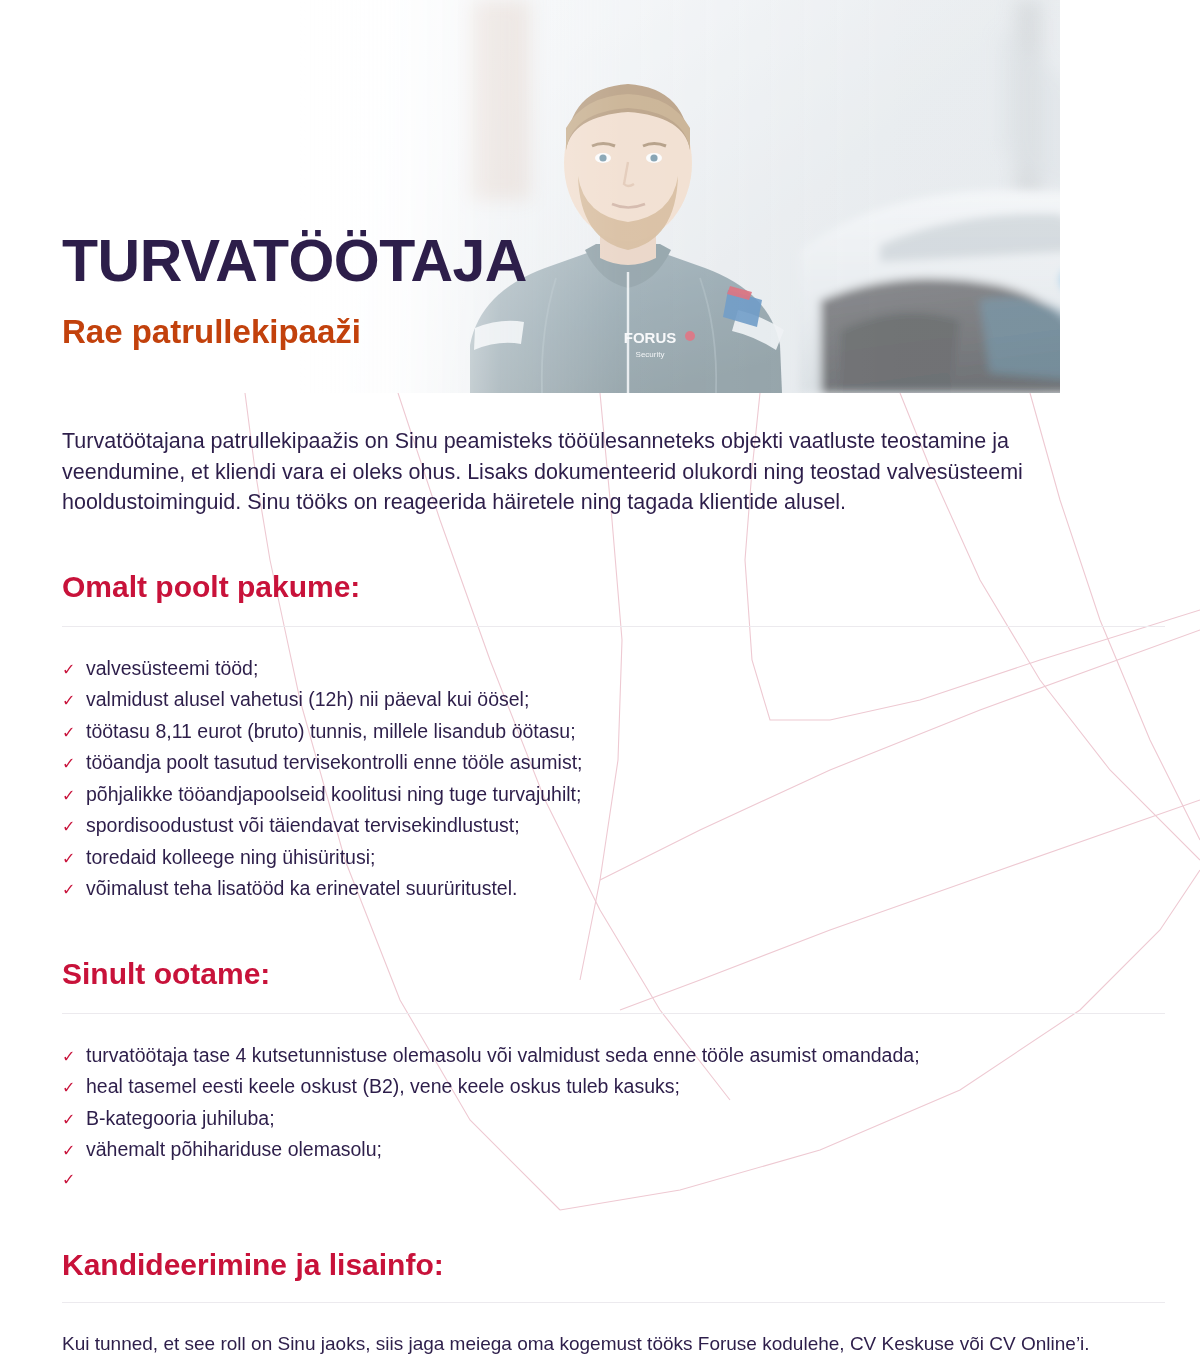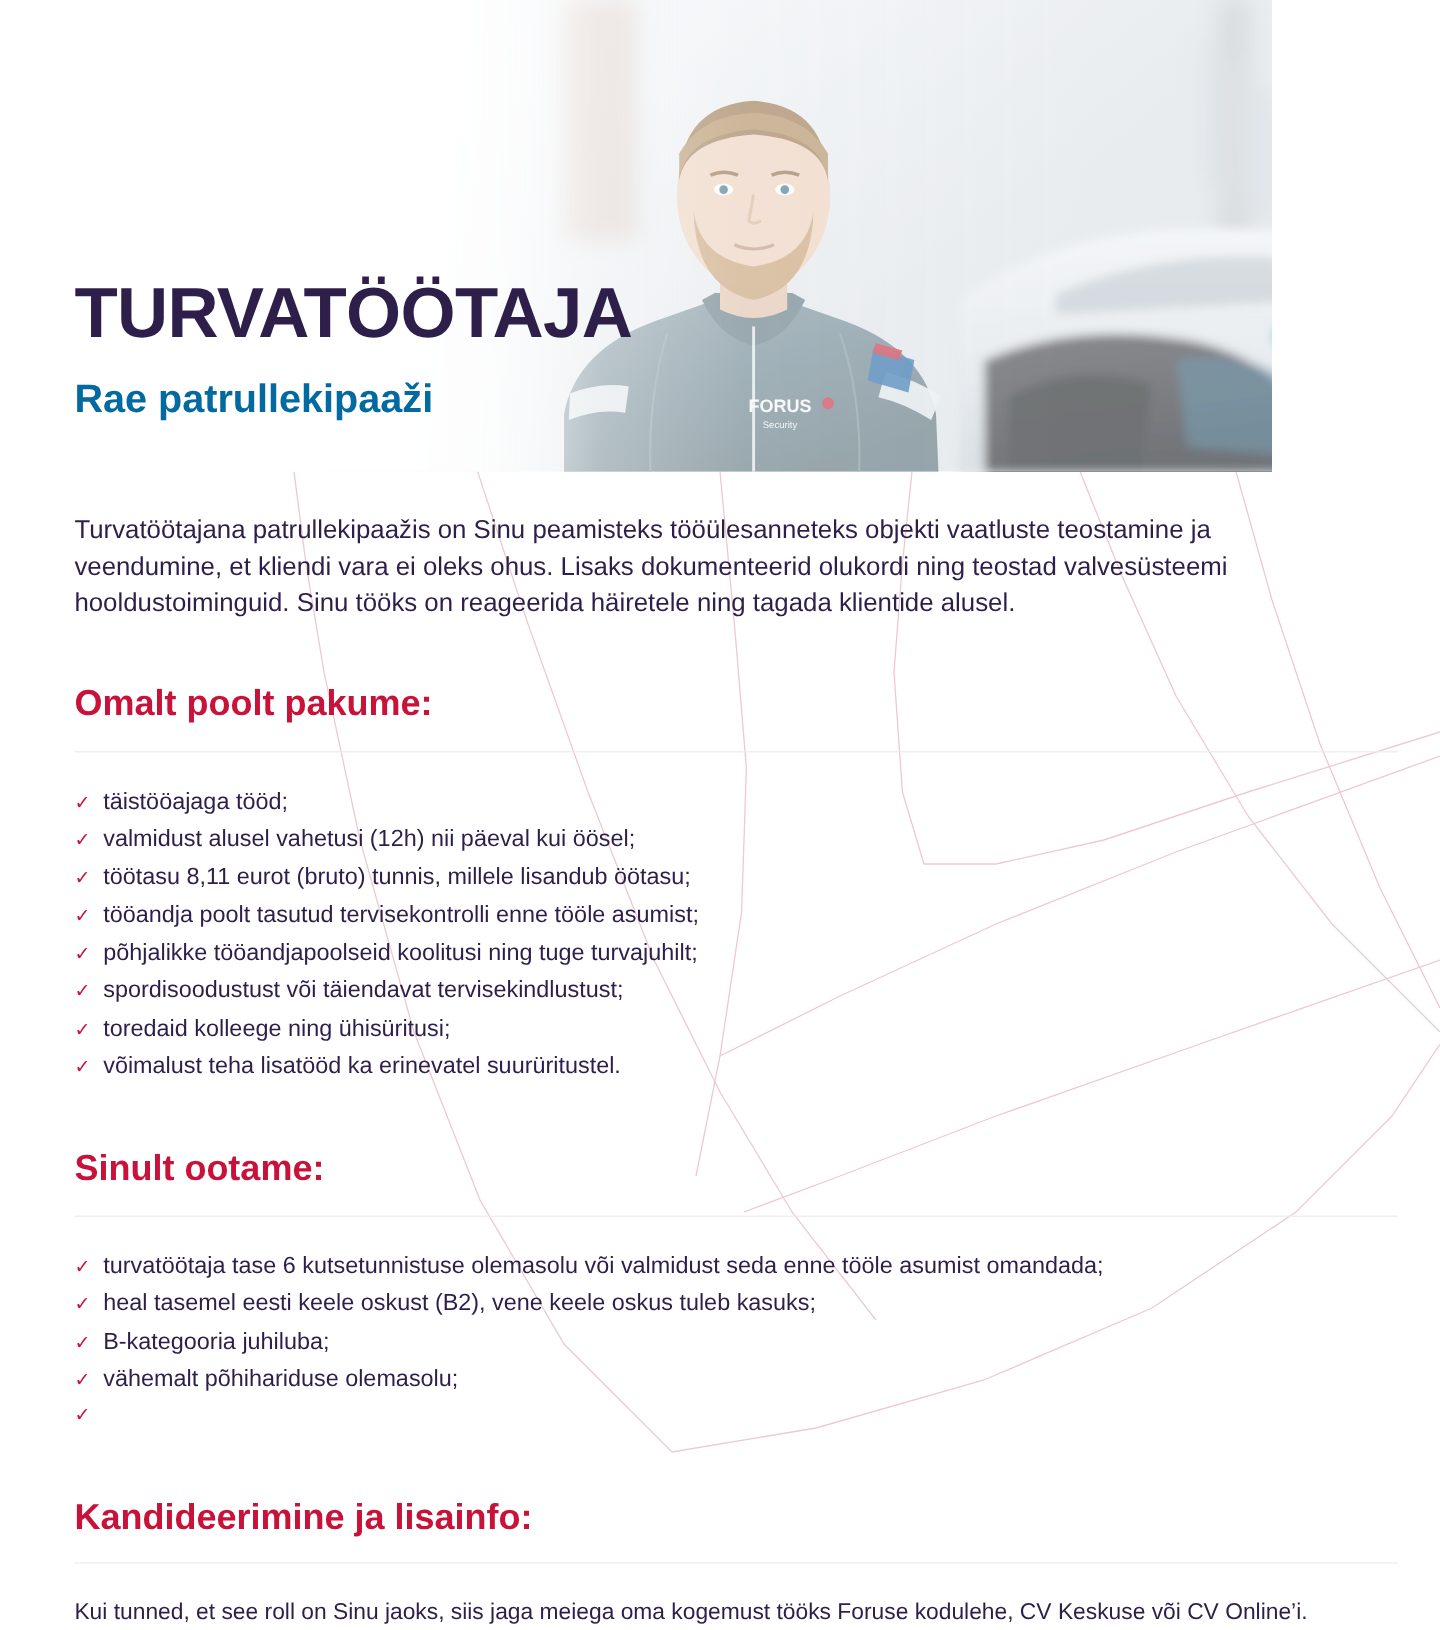--- a/index.html
+++ b/index.html
@@ -73,21 +73,21 @@
     line-height: 1.0;
     color: #2d1e4a;
     white-space: nowrap;
   }
 
   .hero-subtitle {
     margin-top: 24px;
     font-size: 33px;
     font-weight: 700;
     line-height: 1.0;
-    color: #0369a1;
+    color: #c2410c;
     white-space: nowrap;
   }
 
   
   .content {
     position: relative;
     z-index: 2;
     padding: 0 62px 0 62px;
     width: 1200px;
   }
@@ -285,21 +285,21 @@
 <main class="content">
 
   <p class="intro">Turvatöötajana patrullekipaažis on Sinu peamisteks tööülesanneteks objekti vaatluste teostamine ja veendumine, et kliendi vara ei oleks ohus. Lisaks dokumenteerid olukordi ning teostad valvesüsteemi hooldustoiminguid. Sinu tööks on reageerida häiretele ning tagada klientide alusel.</p>
 
   <section class="section">
     <h3 class="section-heading">Omalt poolt pakume:</h3>
     <div class="section-rule"></div>
     <ul class="bullet-list">
       <li>
         <span class="check">✓</span>
-        <span class="bullet-text">täistööajaga tööd;</span>
+        <span class="bullet-text">valvesüsteemi tööd;</span>
       </li>
       <li>
         <span class="check">✓</span>
         <span class="bullet-text">valmidust alusel vahetusi (12h) nii päeval kui öösel;</span>
       </li>
       <li>
         <span class="check">✓</span>
         <span class="bullet-text">töötasu 8,11 eurot (bruto) tunnis, millele lisandub öötasu;</span>
       </li>
       <li>
@@ -324,21 +324,21 @@
       </li>
     </ul>
   </section>
 
   <section class="section">
     <h3 class="section-heading">Sinult ootame:</h3>
     <div class="section-rule"></div>
     <ul class="bullet-list">
       <li>
         <span class="check">✓</span>
-        <span class="bullet-text">turvatöötaja tase 6 kutsetunnistuse olemasolu või valmidust seda enne tööle asumist omandada;</span>
+        <span class="bullet-text">turvatöötaja tase 4 kutsetunnistuse olemasolu või valmidust seda enne tööle asumist omandada;</span>
       </li>
       <li>
         <span class="check">✓</span>
         <span class="bullet-text">heal tasemel eesti keele oskust (B2), vene keele oskus tuleb kasuks;</span>
       </li>
       <li>
         <span class="check">✓</span>
         <span class="bullet-text">B-kategooria juhiluba;</span>
       </li>
       <li>

